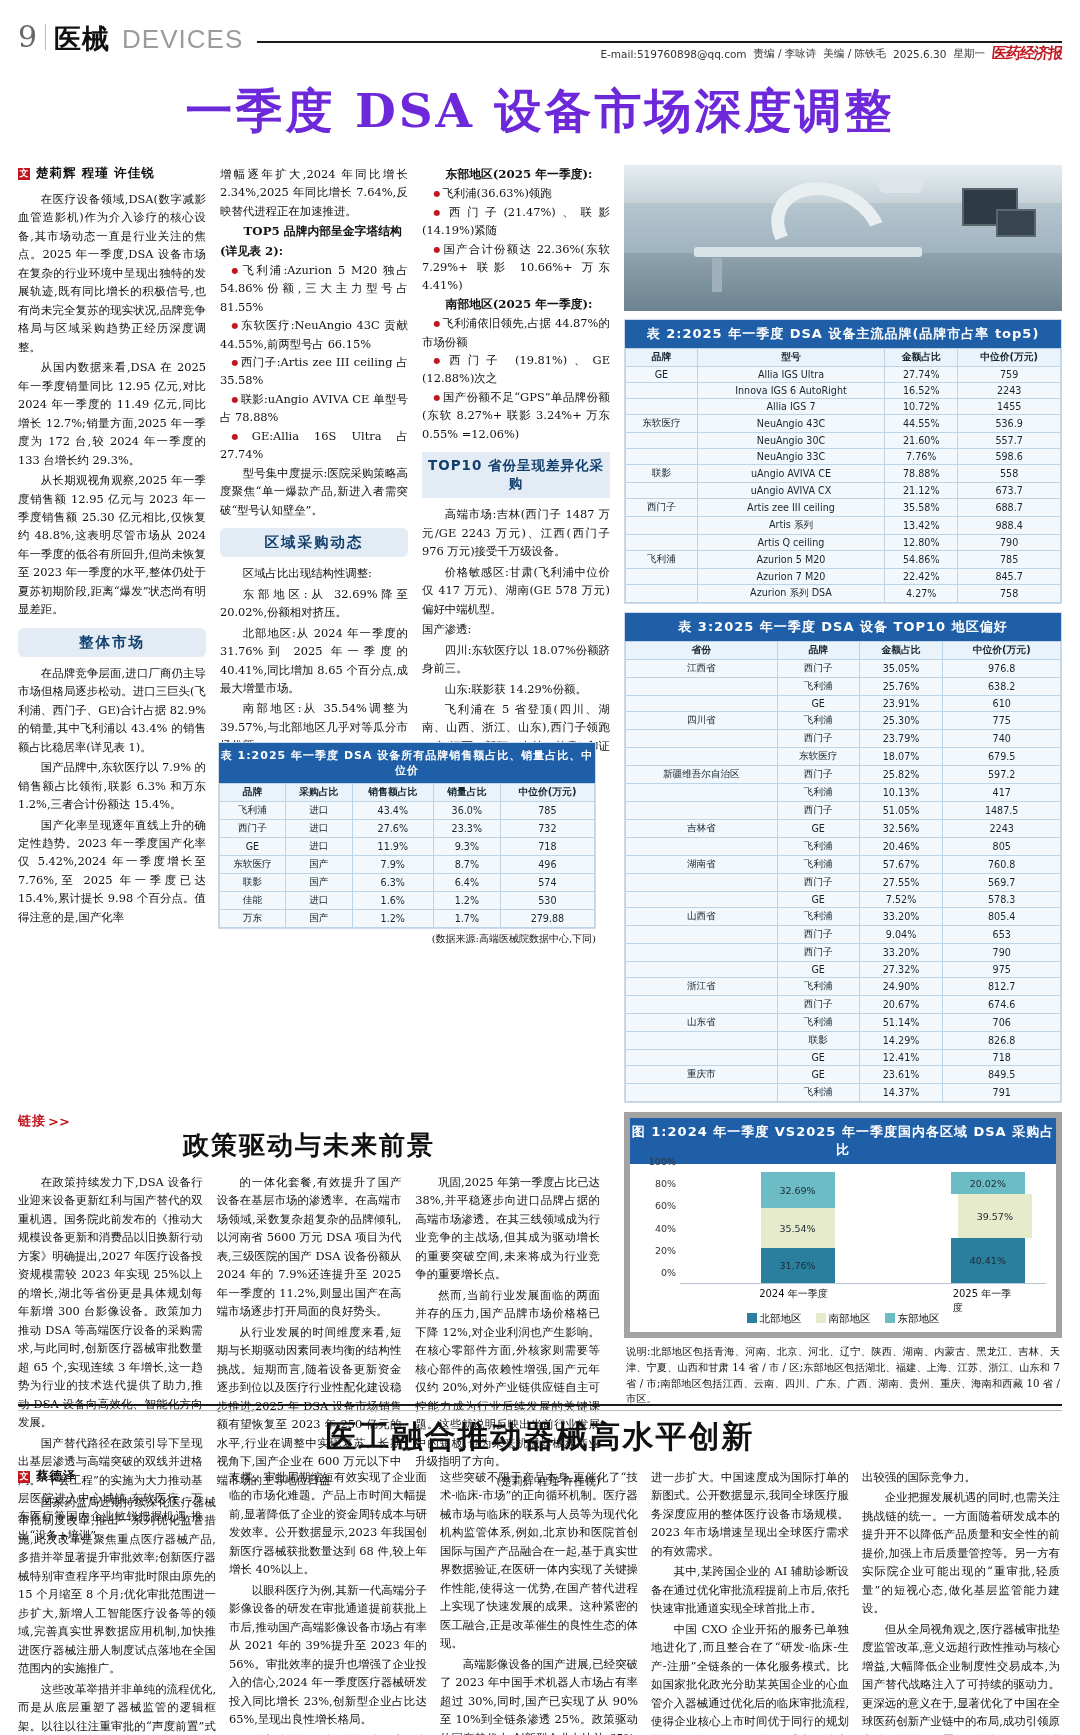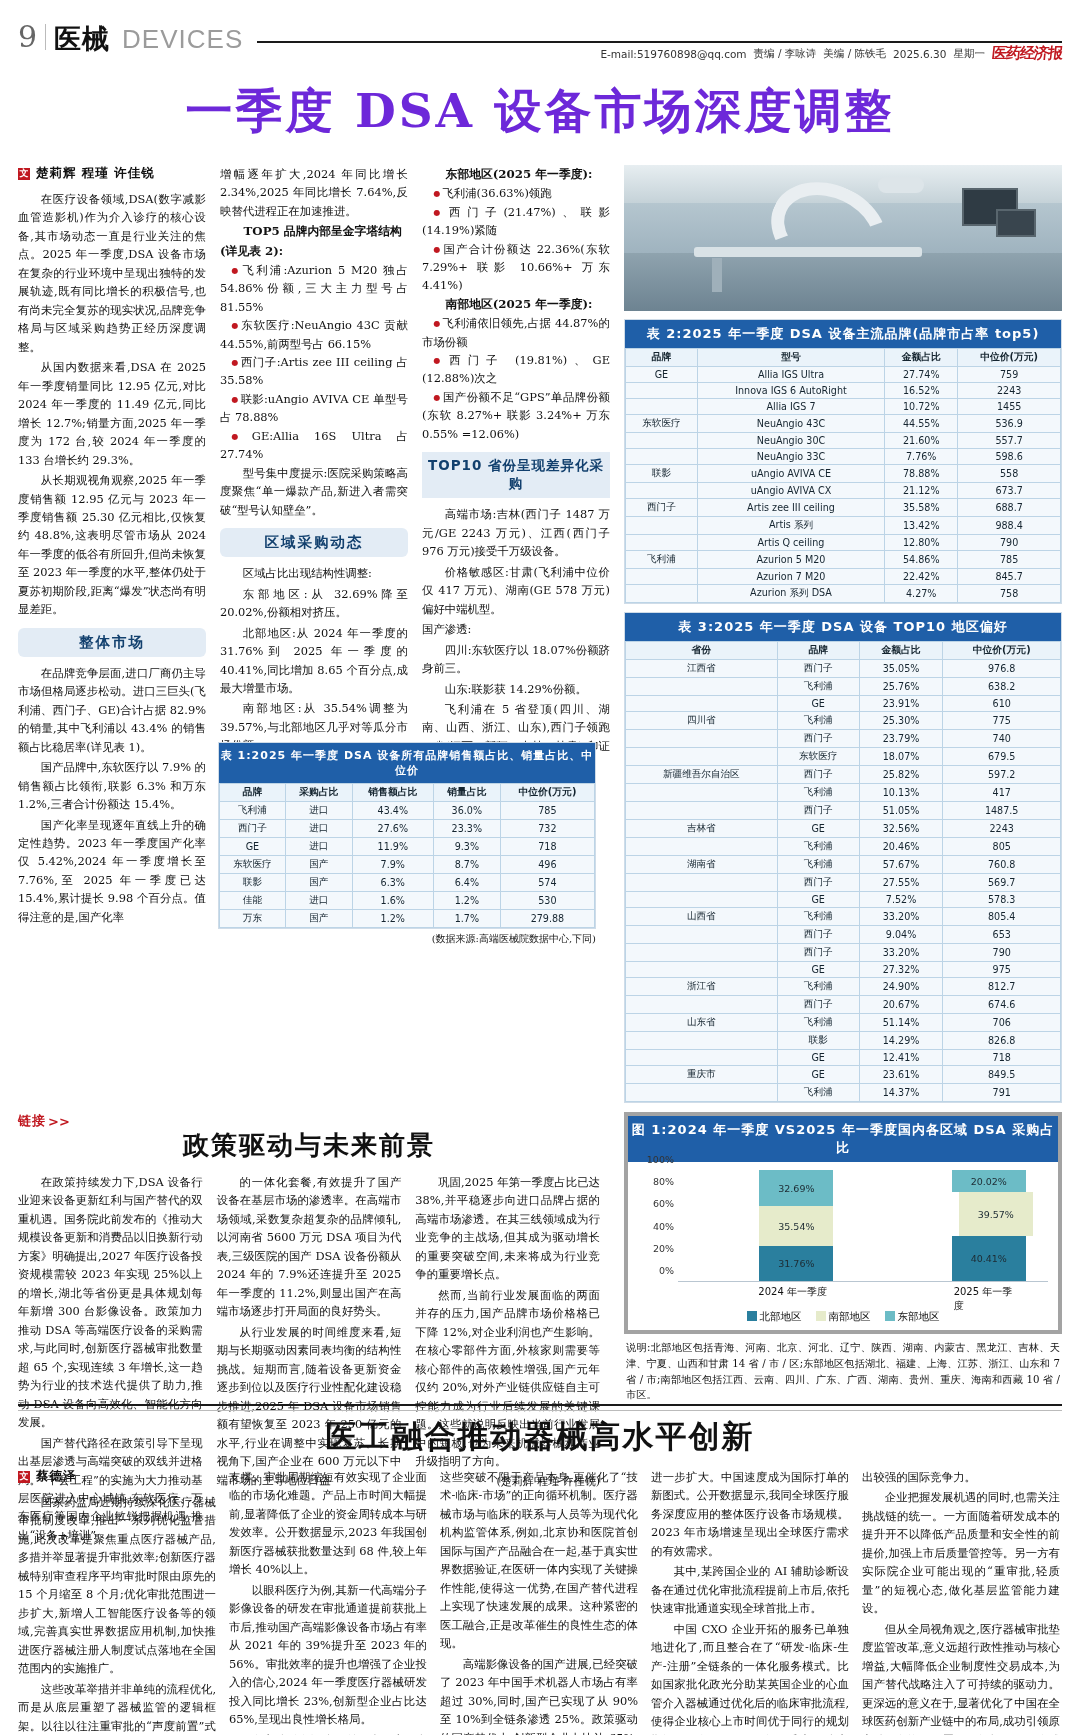--- a/index.html
+++ b/index.html
@@ -78,21 +78,21 @@
   .photo .carm { position:absolute; left:33%; top:14%; width:120px; height:92px;
                  border:13px solid #e9eef1; border-radius:50%;
                  border-right-color:transparent; border-bottom-color:transparent; transform:rotate(25deg); }
   .photo .table-bed { position:absolute; left:16%; top:56%; width:52%; height:10px; background:#d9e2e6; border-radius:3px; }
   .photo .pillar { position:absolute; left:20%; top:64%; width:10px; height:34px; background:#9fb0ba; }
   .photo .monitor { position:absolute; right:10%; top:16%; width:56px; height:38px; background:#2f3b44; border:2px solid #59666e; }
   .photo .monitor2 { position:absolute; right:6%; top:30%; width:40px; height:28px; background:#39454e; border:2px solid #59666e; }
   .photo .lamp { position:absolute; left:58%; top:8%; width:46px; height:16px; background:#dde5e9; border-radius:8px; }
 
   
-  .chart-box { border:4px solid #a3a3a3; margin-top:9px; background:#fff; }
+  .chart-box { border:6px solid #a3a3a3; margin-top:9px; background:#fff; }
   .chart-title { background:#1f5fa8; color:#fff; font-weight:bold; font-size:13px; letter-spacing:1px;
                  text-align:center; padding:5px 0; }
   .chart-area { position:relative; height:146px; padding:8px 10px 0 10px; }
   .c-plot { position:relative; height:112px; margin-left:40px; border-bottom:1px solid #b9c6d1; }
   .c-ylab { position:absolute; left:0; width:36px; text-align:right; font-size:9.5px; color:#333;
             transform:translateY(-50%); }
   .c-grp { position:absolute; bottom:0; width:74px; height:100%; }
   .c-seg { position:absolute; left:0; width:100%; display:flex; align-items:center; justify-content:center;
            font-size:9.5px; color:#1d2b33; }
   .c-xlab { margin-left:40px; position:relative; height:18px; }

